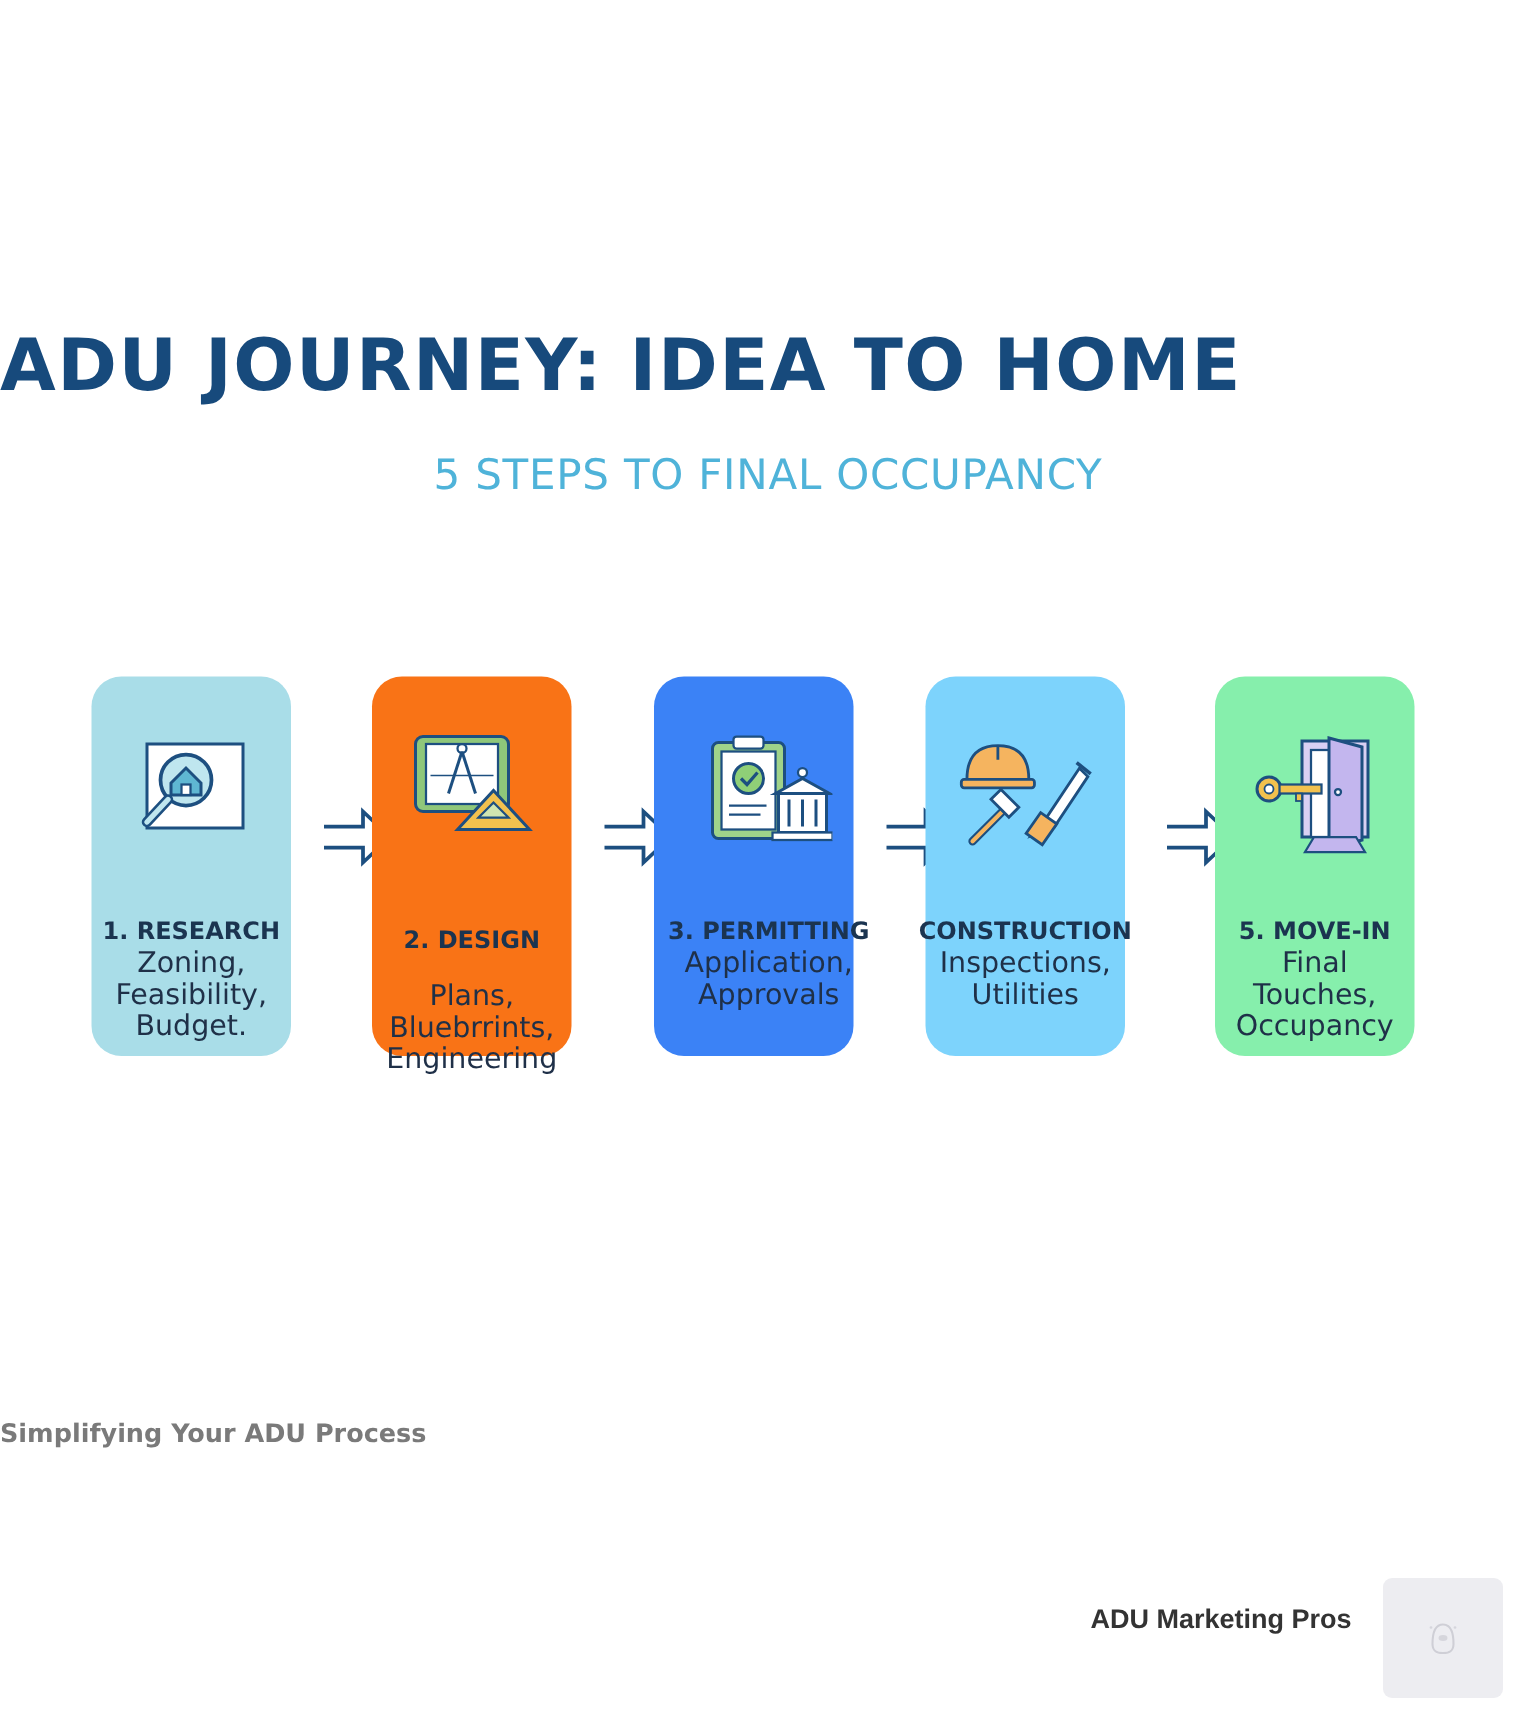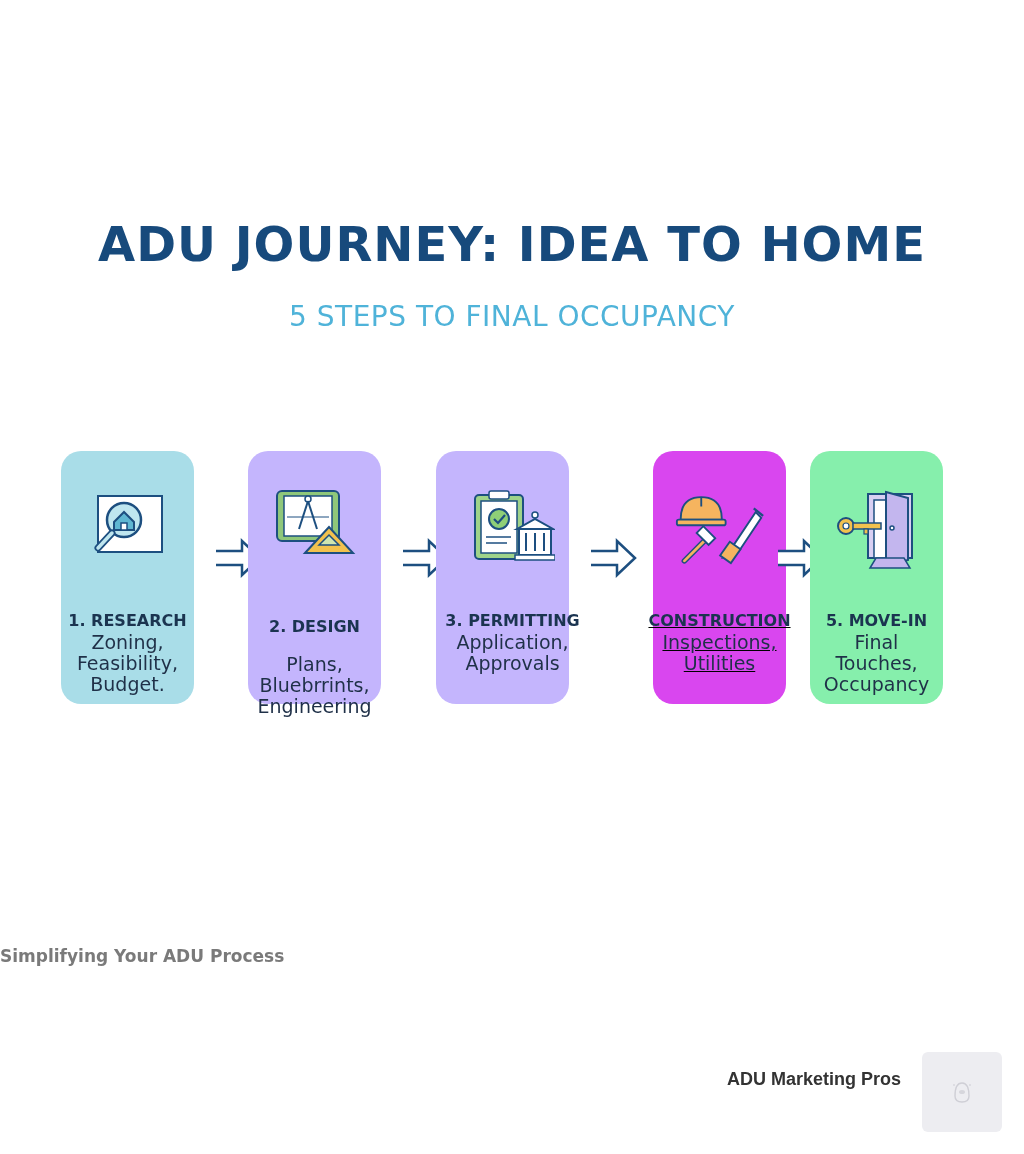--- a/index.html
+++ b/index.html
@@ -1,21 +1,21 @@
 <!DOCTYPE html>
 <html><head>
   <meta charset="utf-8">
   <style>
     * { box-sizing: border-box; margin: 0; padding: 0; }
     html, body { width: 1024px; height: 1154px; background: #ffffff; overflow: hidden; }
     body { position: relative; font-family: "DejaVu Sans", sans-serif; }
 
     .title {
       position: absolute; left: 0; right: 0; top: 216px;
-      text-align: center; font-size: 48px; font-weight: bold;
+      text-align: left; font-size: 48px; font-weight: bold;
       color: #174a7c; letter-spacing: 1px;
       font-family: "DejaVu Sans", sans-serif;
     }
     .subtitle {
       position: absolute; left: 0; right: 0; top: 276px;
       text-align: center; font-size: 28px; color: #4fb3d9;
       letter-spacing: 0.5px;
       font-family: "DejaVu Sans", sans-serif;
       margin-top: 24px;
     }
@@ -87,42 +87,42 @@
       </svg>
     </div>
     <div class="label">1. RESEARCH</div>
     <div class="desc">Zoning, Feasibility, Budget.</div>
   </div>
 
   <svg class="arrow" style="left:153px;" viewBox="0 0 50 40">
     <path d="M2 13 L28 13 L28 3 L46 20 L28 37 L28 27 L2 27" fill="#ffffff" stroke="#1d4f80" stroke-width="2.5" stroke-linejoin="miter"></path>
   </svg>
 
-  <div class="step" style="left:187px; background:#c4b5fd;gap:16px;">
+  <div class="step" style="left:187px; background:#f97316;gap:16px;">
     <div class="icon-wrap">
       <svg width="84" height="74" viewBox="0 0 84 74">
         <rect x="4" y="4" width="62" height="50" rx="5" fill="#8fc77a" stroke="#1d4f80" stroke-width="2"></rect>
         <rect x="11" y="9" width="48" height="40" fill="#ffffff" stroke="#1d4f80" stroke-width="1.5"></rect>
         <line x1="14" y1="30" x2="56" y2="30" stroke="#1d4f80" stroke-width="1"></line>
         <circle cx="35" cy="12" r="3" fill="#fff" stroke="#1d4f80" stroke-width="1.5"></circle>
         <line x1="35" y1="14" x2="26" y2="42" stroke="#1d4f80" stroke-width="2"></line>
         <line x1="35" y1="14" x2="44" y2="42" stroke="#1d4f80" stroke-width="2"></line>
         <path d="M32 66 L56 40 L80 66 Z" fill="#f2c14e" stroke="#1d4f80" stroke-width="2"></path>
         <path d="M46 58 L56 48 L66 58 Z" fill="#cfe5b0" stroke="#1d4f80" stroke-width="1.5"></path>
       </svg>
     </div>
     <div class="label">2. DESIGN</div>
     <div class="desc">Plans, Bluebrrints, Engineering</div>
   </div>
 
   <svg class="arrow" style="left:340px;" viewBox="0 0 50 40">
     <path d="M2 13 L28 13 L28 3 L46 20 L28 37 L28 27 L2 27" fill="#ffffff" stroke="#1d4f80" stroke-width="2.5"></path>
   </svg>
 
-  <div class="step" style="left:375px; background:#c4b5fd;padding-left:20px;">
+  <div class="step" style="left:375px; background:#3b82f6;padding-left:20px;">
     <div class="icon-wrap">
       <svg width="84" height="80" viewBox="0 0 84 80">
         <rect x="4" y="6" width="48" height="64" rx="4" fill="#9fd38a" stroke="#1d4f80" stroke-width="2"></rect>
         <rect x="10" y="12" width="36" height="52" fill="#ffffff" stroke="#1d4f80" stroke-width="1.5"></rect>
         <rect x="18" y="2" width="20" height="8" rx="2" fill="#ffffff" stroke="#1d4f80" stroke-width="1.5"></rect>
         <circle cx="28" cy="30" r="10" fill="#8fcf77" stroke="#1d4f80" stroke-width="2"></circle>
         <path d="M23 30 L27 34 L34 26" fill="none" stroke="#1d4f80" stroke-width="2.2"></path>
         <line x1="15" y1="48" x2="40" y2="48" stroke="#1d4f80" stroke-width="1.5"></line>
         <line x1="15" y1="54" x2="36" y2="54" stroke="#1d4f80" stroke-width="1.5"></line>
         <path d="M46 40 L64 30 L82 40 Z" fill="#fff" stroke="#1d4f80" stroke-width="2"></path>
@@ -135,21 +135,21 @@
       </svg>
     </div>
     <div class="label">3. PERMITTING</div>
     <div class="desc">Application, Approvals</div>
   </div>
 
   <svg class="arrow" style="left:528px;" viewBox="0 0 50 40">
     <path d="M2 13 L28 13 L28 3 L46 20 L28 37 L28 27 L2 27" fill="#ffffff" stroke="#1d4f80" stroke-width="2.5"></path>
   </svg>
 
-  <div class="step" style="left:592px; background:#d946ef;text-decoration:underline;">
+  <div class="step" style="left:556px; background:#7dd3fc;">
     <div class="icon-wrap">
       <svg width="96" height="80" viewBox="0 0 96 80">
         <path d="M6 30 Q6 6 28 6 Q50 6 50 30 Z" fill="#f5b45f" stroke="#1d4f80" stroke-width="2"></path>
         <rect x="2" y="30" width="52" height="6" rx="2" fill="#f5b45f" stroke="#1d4f80" stroke-width="2"></rect>
         <line x1="28" y1="6" x2="28" y2="16" stroke="#1d4f80" stroke-width="2"></line>
         <line x1="10" y1="74" x2="32" y2="52" stroke="#1d4f80" stroke-width="6" stroke-linecap="round"></line>
         <line x1="10" y1="74" x2="32" y2="52" stroke="#f5b45f" stroke-width="3" stroke-linecap="round"></line>
         <rect x="24" y="42" width="18" height="10" transform="rotate(45 33 47)" fill="#ffffff" stroke="#1d4f80" stroke-width="2"></rect>
         <path d="M52 70 L62 58 L86 22 L92 28 L68 64 Z" fill="#ffffff" stroke="#1d4f80" stroke-width="2"></path>
         <rect x="52" y="56" width="14" height="18" transform="rotate(35 59 65)" fill="#f5b45f" stroke="#1d4f80" stroke-width="2"></rect>

